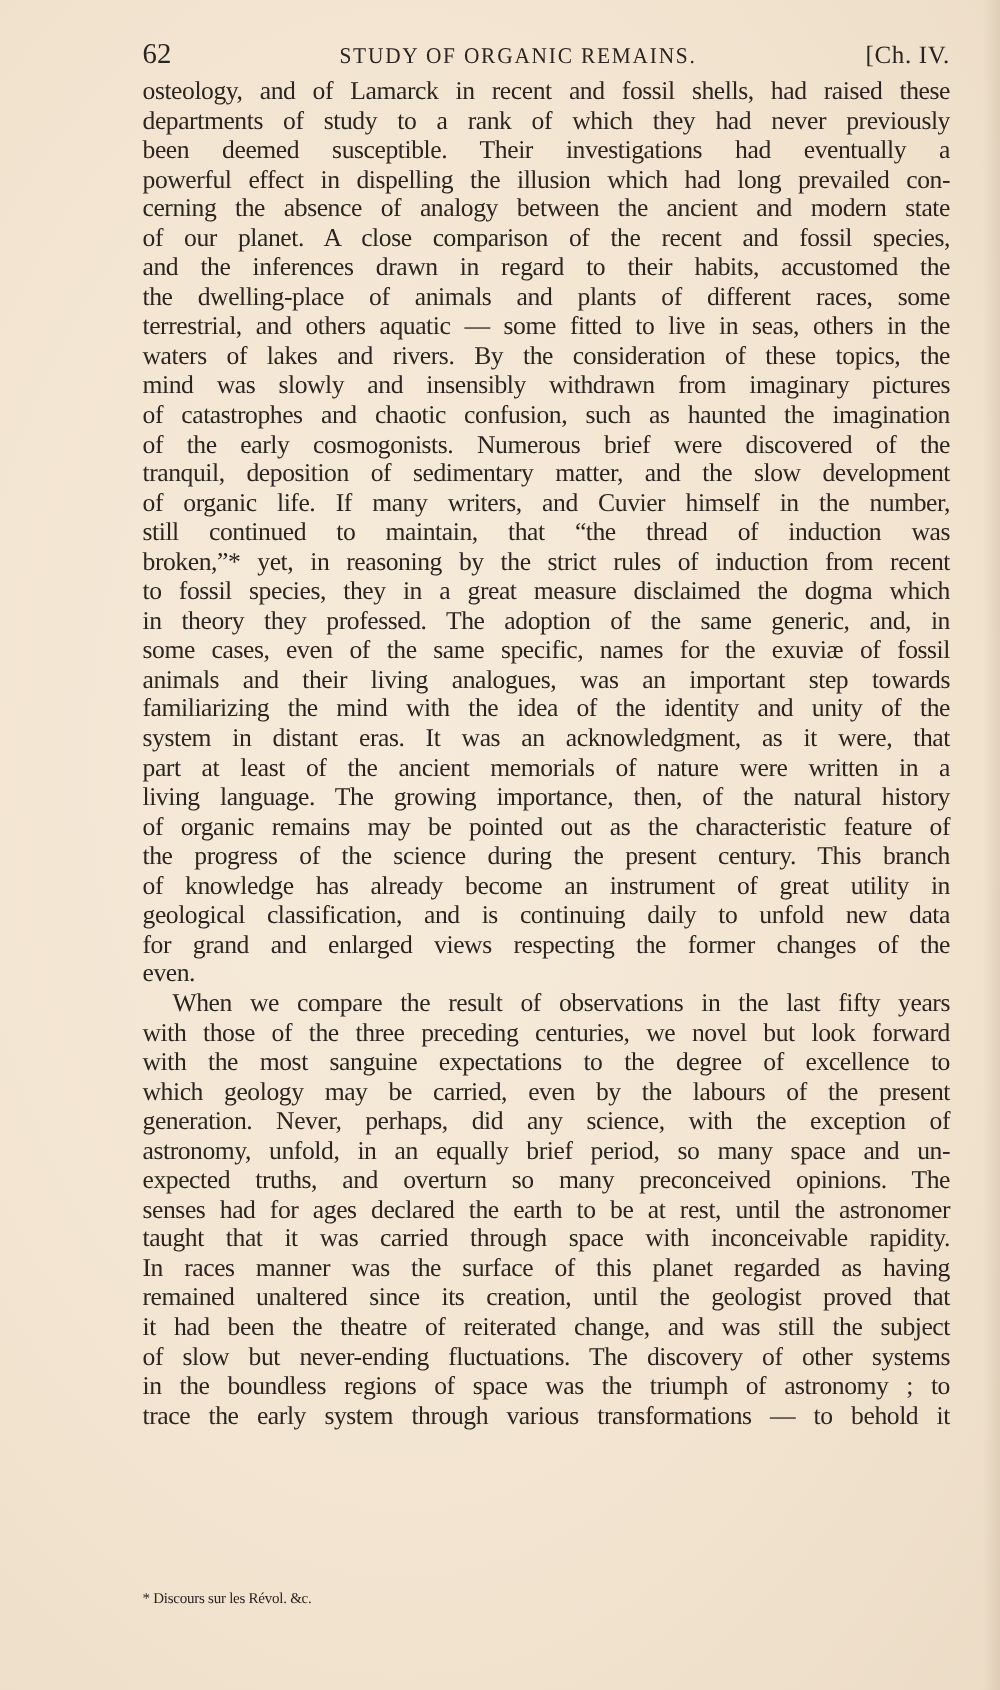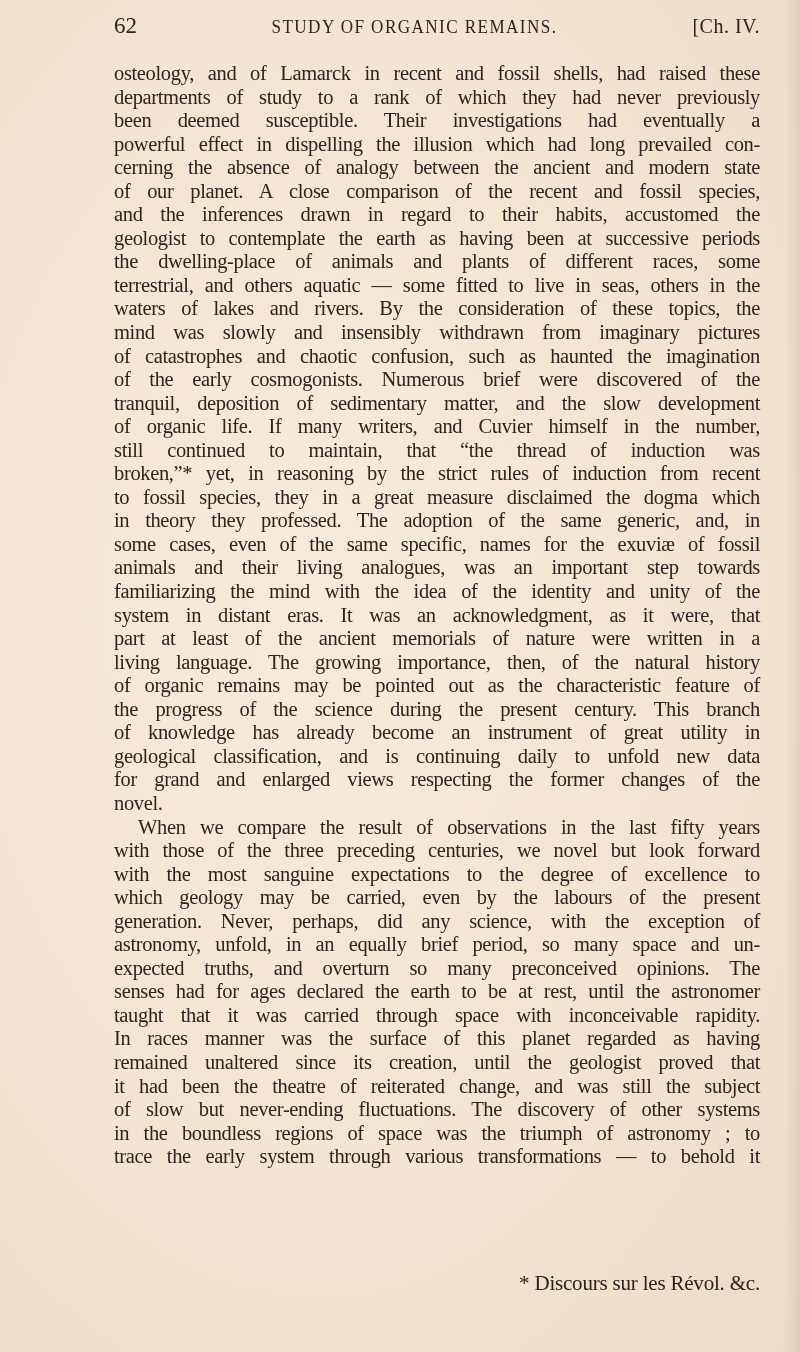--- a/index.html
+++ b/index.html
@@ -6,39 +6,39 @@
   body {
     width:800px; height:1352px; overflow:hidden;
     background:#f3e6d3;
     background-image: radial-gradient(ellipse at 40% 45%, #f6ebdb 0%, #f2e4d0 60%, #ecdcc6 100%);
     font-family:"Liberation Serif","DejaVu Serif",serif;
     color:#2b2420;
     position:relative;
   }
   .page { position:absolute; left:114px; top:0; width:646px; }
   .header {
-    position:absolute; top:13px; left:0; width:646px; height:30px;
+    position:absolute; top:30px; left:0; width:646px; height:30px;
     display:flex; justify-content:space-between; align-items:baseline;
     font-size:21px;
   }
   .header .pno { font-size:23px; }
   .header .title { font-size:18px; letter-spacing:1.5px; transform:scaleX(0.95); }
   .header .ch { font-size:20px; letter-spacing:0.5px; }
   .body { position:absolute; top:62px; left:0; width:646px; }
   .line {
     height:23.55px; line-height:23.55px; font-size:20.5px;
     white-space:nowrap; text-align:justify; text-align-last:justify;
     letter-spacing:-0.35px; word-spacing:0px;
     transform-origin:left; 
   }
   .line.last { text-align-last:left; }
   .line.indent { padding-left:24px; }
   .footnote {
-    position:absolute; top:1271px; left:0; width:646px; text-align:right;
-    font-size:21px; letter-spacing:-0.2px;
+    position:absolute; top:1271px; left:0; width:646px; text-align:left;
+    font-size:12px; letter-spacing:-0.2px;
   }
   .edge { position:absolute; right:0; top:0; width:14px; height:1352px;
     background:linear-gradient(to right, rgba(0,0,0,0), rgba(120,90,60,0.12)); }
 </style>
 </head>
 <body>
 
 <div class="page">
   <div class="header">
     <span class="pno">62</span>
@@ -47,21 +47,20 @@
   </div>
 
   <div class="body">
     <div class="line">osteology, and of Lamarck in recent and fossil shells, had raised these</div>
     <div class="line">departments of study to a rank of which they had never previously</div>
     <div class="line">been deemed susceptible. Their investigations had eventually a</div>
     <div class="line">powerful effect in dispelling the illusion which had long prevailed con-</div>
     <div class="line">cerning the absence of analogy between the ancient and modern state</div>
     <div class="line">of our planet. A close comparison of the recent and fossil species,</div>
     <div class="line">and the inferences drawn in regard to their habits, accustomed the</div>
-    <div class="line">geologist to contemplate the earth as having been at successive periods</div>
     <div class="line">the dwelling-place of animals and plants of different races, some</div>
     <div class="line">terrestrial, and others aquatic — some fitted to live in seas, others in the</div>
     <div class="line">waters of lakes and rivers. By the consideration of these topics, the</div>
     <div class="line">mind was slowly and insensibly withdrawn from imaginary pictures</div>
     <div class="line">of catastrophes and chaotic confusion, such as haunted the imagination</div>
     <div class="line">of the early cosmogonists. Numerous brief were discovered of the</div>
     <div class="line">tranquil, deposition of sedimentary matter, and the slow development</div>
     <div class="line">of organic life. If many writers, and Cuvier himself in the number,</div>
     <div class="line">still continued to maintain, that “the thread of induction was</div>
     <div class="line">broken,”* yet, in reasoning by the strict rules of induction from recent</div>
@@ -71,21 +70,21 @@
     <div class="line">animals and their living analogues, was an important step towards</div>
     <div class="line">familiarizing the mind with the idea of the identity and unity of the</div>
     <div class="line">system in distant eras. It was an acknowledgment, as it were, that</div>
     <div class="line">part at least of the ancient memorials of nature were written in a</div>
     <div class="line">living language. The growing importance, then, of the natural history</div>
     <div class="line">of organic remains may be pointed out as the characteristic feature of</div>
     <div class="line">the progress of the science during the present century. This branch</div>
     <div class="line">of knowledge has already become an instrument of great utility in</div>
     <div class="line">geological classification, and is continuing daily to unfold new data</div>
     <div class="line">for grand and enlarged views respecting the former changes of the</div>
-    <div class="line last">novel.</div>
+    <div class="line last">even.</div>
     <div class="line indent">When we compare the result of observations in the last fifty years</div>
     <div class="line">with those of the three preceding centuries, we novel but look forward</div>
     <div class="line">with the most sanguine expectations to the degree of excellence to</div>
     <div class="line">which geology may be carried, even by the labours of the present</div>
     <div class="line">generation. Never, perhaps, did any science, with the exception of</div>
     <div class="line">astronomy, unfold, in an equally brief period, so many space and un-</div>
     <div class="line">expected truths, and overturn so many preconceived opinions. The</div>
     <div class="line">senses had for ages declared the earth to be at rest, until the astronomer</div>
     <div class="line">taught that it was carried through space with inconceivable rapidity.</div>
     <div class="line">In races manner was the surface of this planet regarded as having</div>

